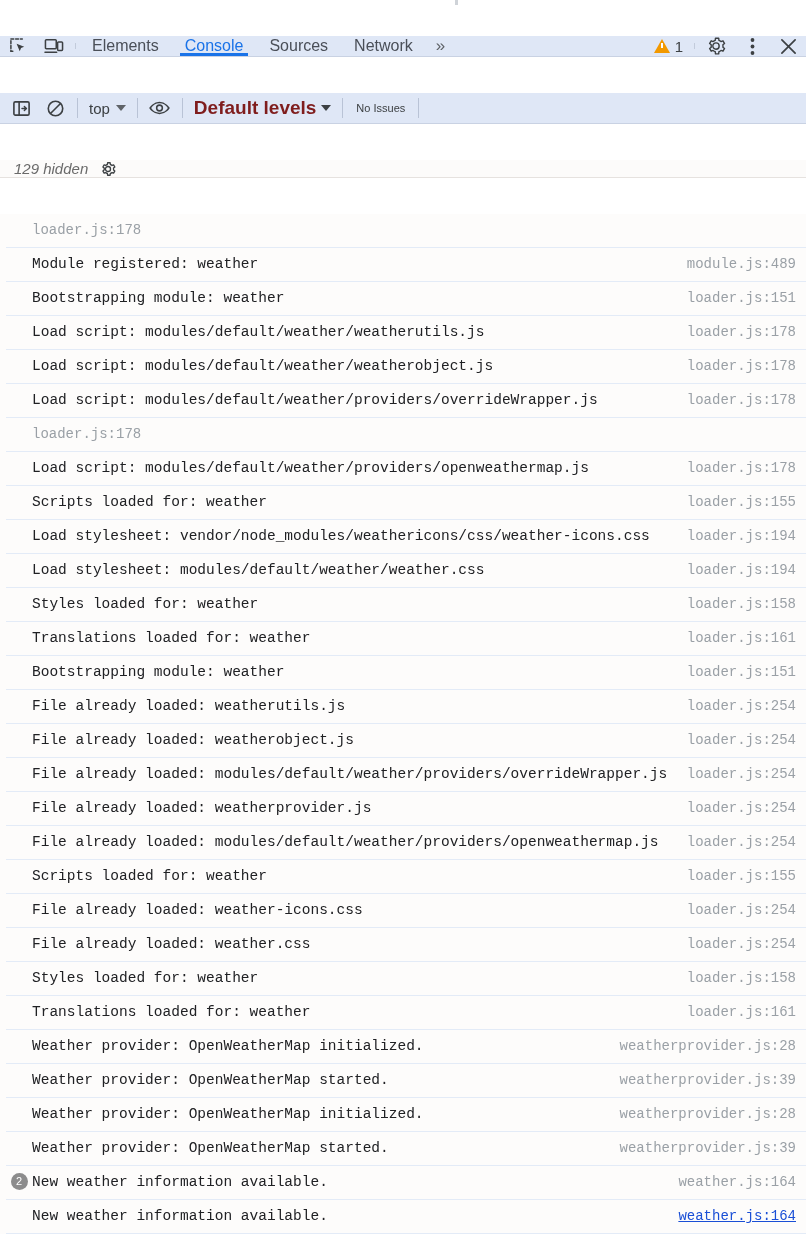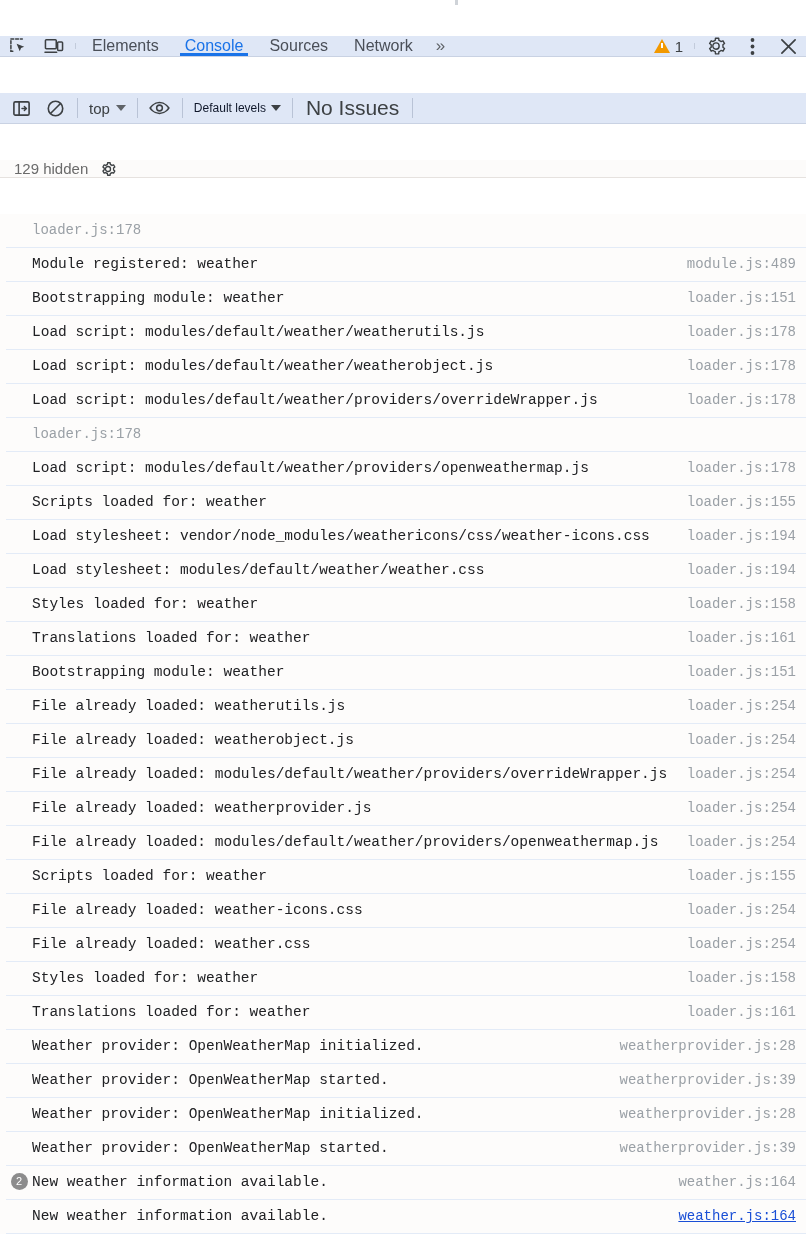--- a/index.html
+++ b/index.html
@@ -164,43 +164,45 @@
     background: #3c4043;
     color: #cfdcf4;
     font-size: 11px;
     line-height: 16px;
     text-align: center;
     flex: none;
     font-family: "Liberation Sans", sans-serif;
   }
   .levels {
     display: flex; align-items: center; gap: 5px;
-    font-size: 12px; color: #0f172a;
+    font-size: 19px; color: #7f1d1d;
     padding: 0 6px;
     white-space: nowrap;
+    font-weight: bold;
   }
   .levels .caret { border-top-color: #3c4043; }
   .no-issues {
-    font-size: 21px;
+    font-size: 11px;
     color: #3c4043;
     padding: 0 8px;
     white-space: nowrap;
   }
 
   
   .hiddenbar {
     height: 34px;
     background: #fcfbfa;
     display: flex;
     align-items: center;
     gap: 12px;
     padding-left: 14px;
     border-bottom: 1px solid #e6e2df;
     font-size: 15px;
     color: #6a6a6a;
+    font-style: italic;
   }
 
   
   .console-list {
     background: #fdfcfb;
     border-left: 6px solid #fdfcfb;
   }
   .msg {
     display: flex;
     align-items: flex-start;

